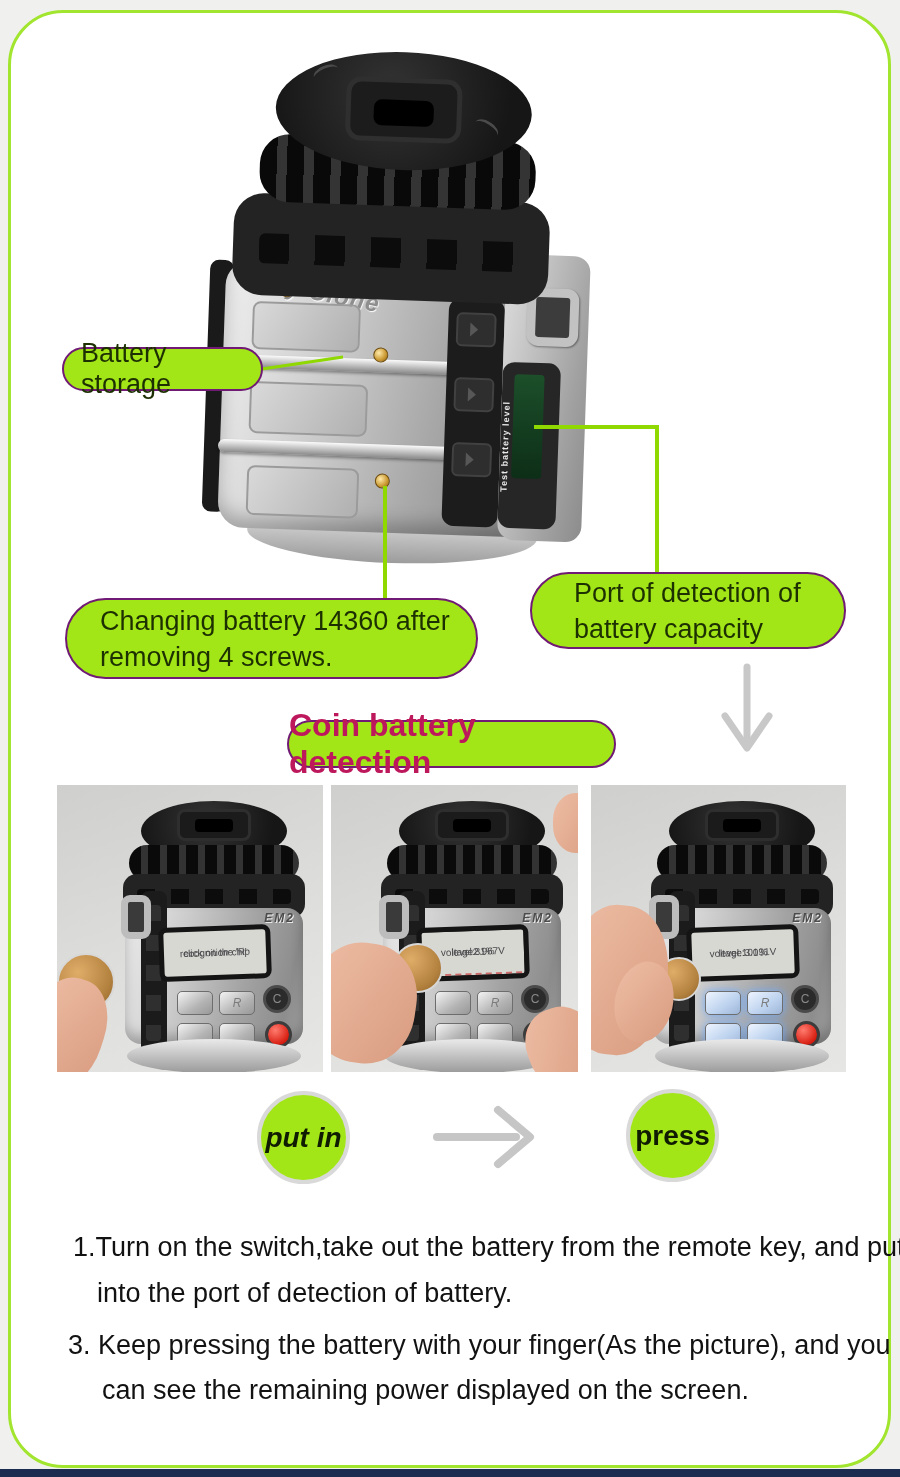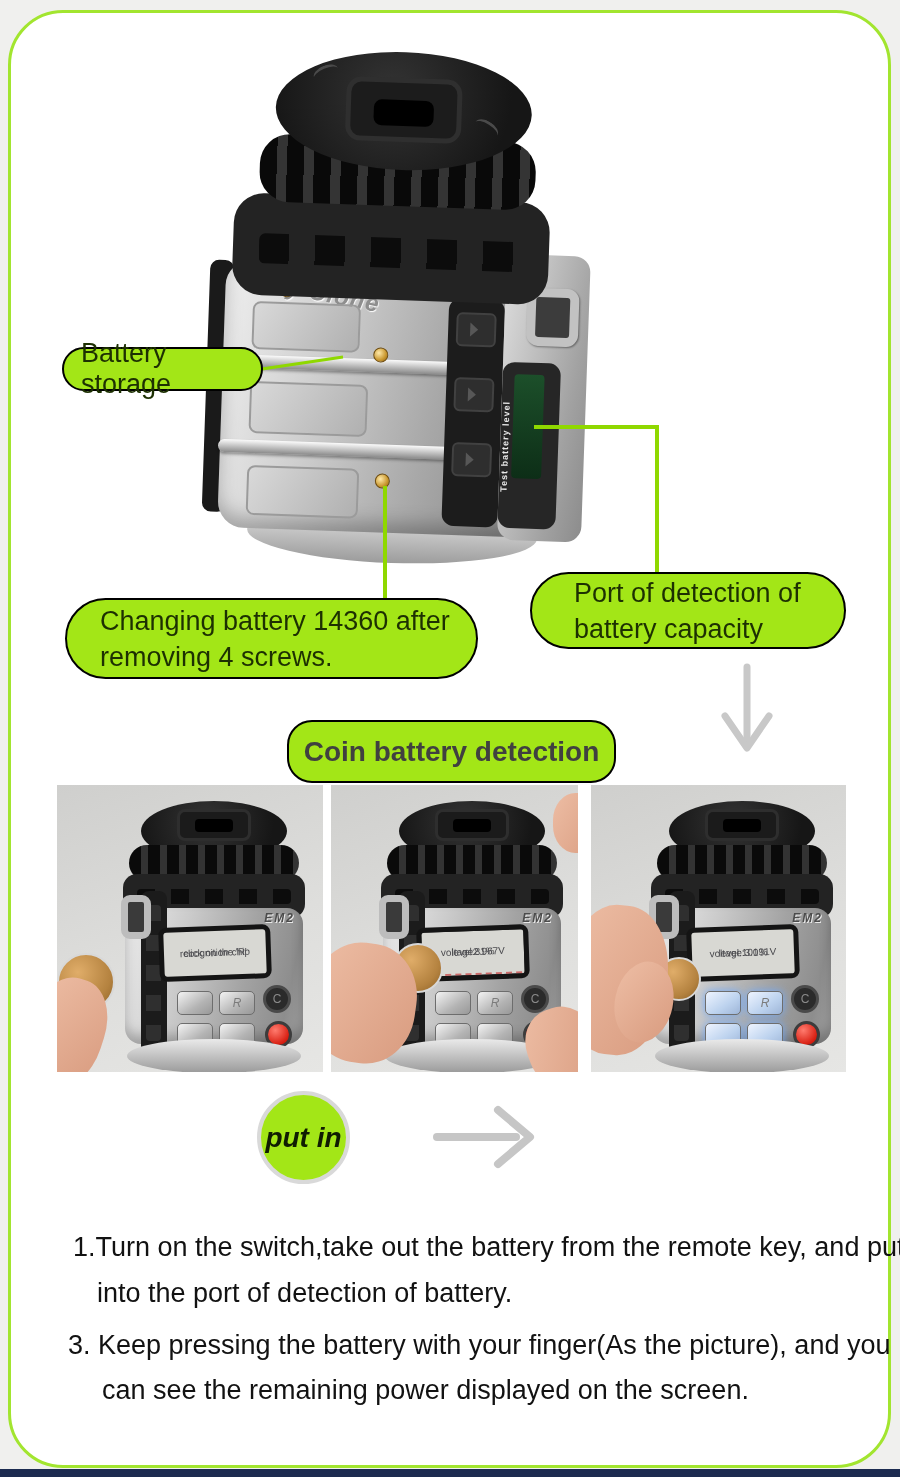--- a/index.html
+++ b/index.html
@@ -3,30 +3,30 @@
 <meta charset="utf-8">
 <style>
   html,body{margin:0;padding:0;}
   body{width:900px;height:1477px;background:#f0f0ee;font-family:"Liberation Sans",sans-serif;}
   .page{position:relative;width:900px;height:1477px;overflow:hidden;}
   .card{position:absolute;left:8px;top:10px;right:9px;bottom:9px;background:#ffffff;
         border:3px solid #a2e52f;border-radius:55px;}
   .footer-bar{position:absolute;left:0;right:0;bottom:0;height:8px;background:#1c2b50;}
 
   
-  .pill{position:absolute;background:#a3e617;border:2px solid #000000;color:#1d3002;
+  .pill{position:absolute;background:#a3e617;border:2px solid #701a75;color:#1d3002;
         box-sizing:border-box;display:flex;align-items:center;}
   .pill-battery{left:62px;top:347px;width:201px;height:44px;border-radius:23px;
         font-size:27px;padding-left:17px;}
   .pill-changing{left:65px;top:598px;width:413px;height:81px;border-radius:41px;
         font-size:27px;line-height:36px;padding-left:33px;padding-right:20px;}
   .pill-port{left:530px;top:572px;width:316px;height:77px;border-radius:39px;
         font-size:27px;line-height:36px;padding-left:42px;padding-right:14px;}
-  .pill-coin{left:287px;top:720px;width:329px;height:63px;border-radius:25px;
-        font-size:28px;font-weight:bold;justify-content:center;color:#404040;}
+  .pill-coin{left:287px;top:720px;width:329px;height:48px;border-radius:25px;
+        font-size:32px;font-weight:bold;justify-content:center;color:#be185d;}
 
   .step-circle{position:absolute;width:93px;height:93px;border-radius:50%;background:#a3e617;
         border:4px solid #d9d9d9;box-sizing:border-box;display:flex;align-items:center;
         justify-content:center;font-size:28px;font-weight:bold;color:#101c02;}
   .circle-putin{left:257px;top:1091px;font-style:italic;}
   .circle-press{left:626px;top:1089px;}
 
   
   .instr{position:absolute;color:#121212;font-size:27px;white-space:nowrap;}
 
@@ -281,20 +281,21 @@
       <div class="s-round">C</div>
       <div class="s-red"></div>
       <div class="s-base"></div>
     </div>
     <div class="coin p3-coin"></div>
     <div class="hand p3-hand"></div>
     <div class="hand p3-thumb"></div>
   </div>
 
   <div class="step-circle circle-putin">put in</div>
+  <div class="step-circle circle-press">press</div>
 
   <div class="instr" style="left:73px;top:1232px;">1.Turn on the switch,take out the battery from the remote key, and put it</div>
   <div class="instr" style="left:97px;top:1278px;">into the port of detection of battery.</div>
   <div class="instr" style="left:68px;top:1330px;">3. Keep pressing the battery with your finger(As the picture), and you</div>
   <div class="instr" style="left:102px;top:1375px;">can see the remaining power displayed on the screen.</div>
 
   <div class="footer-bar"></div>
 </div>
 
 </body></html>

